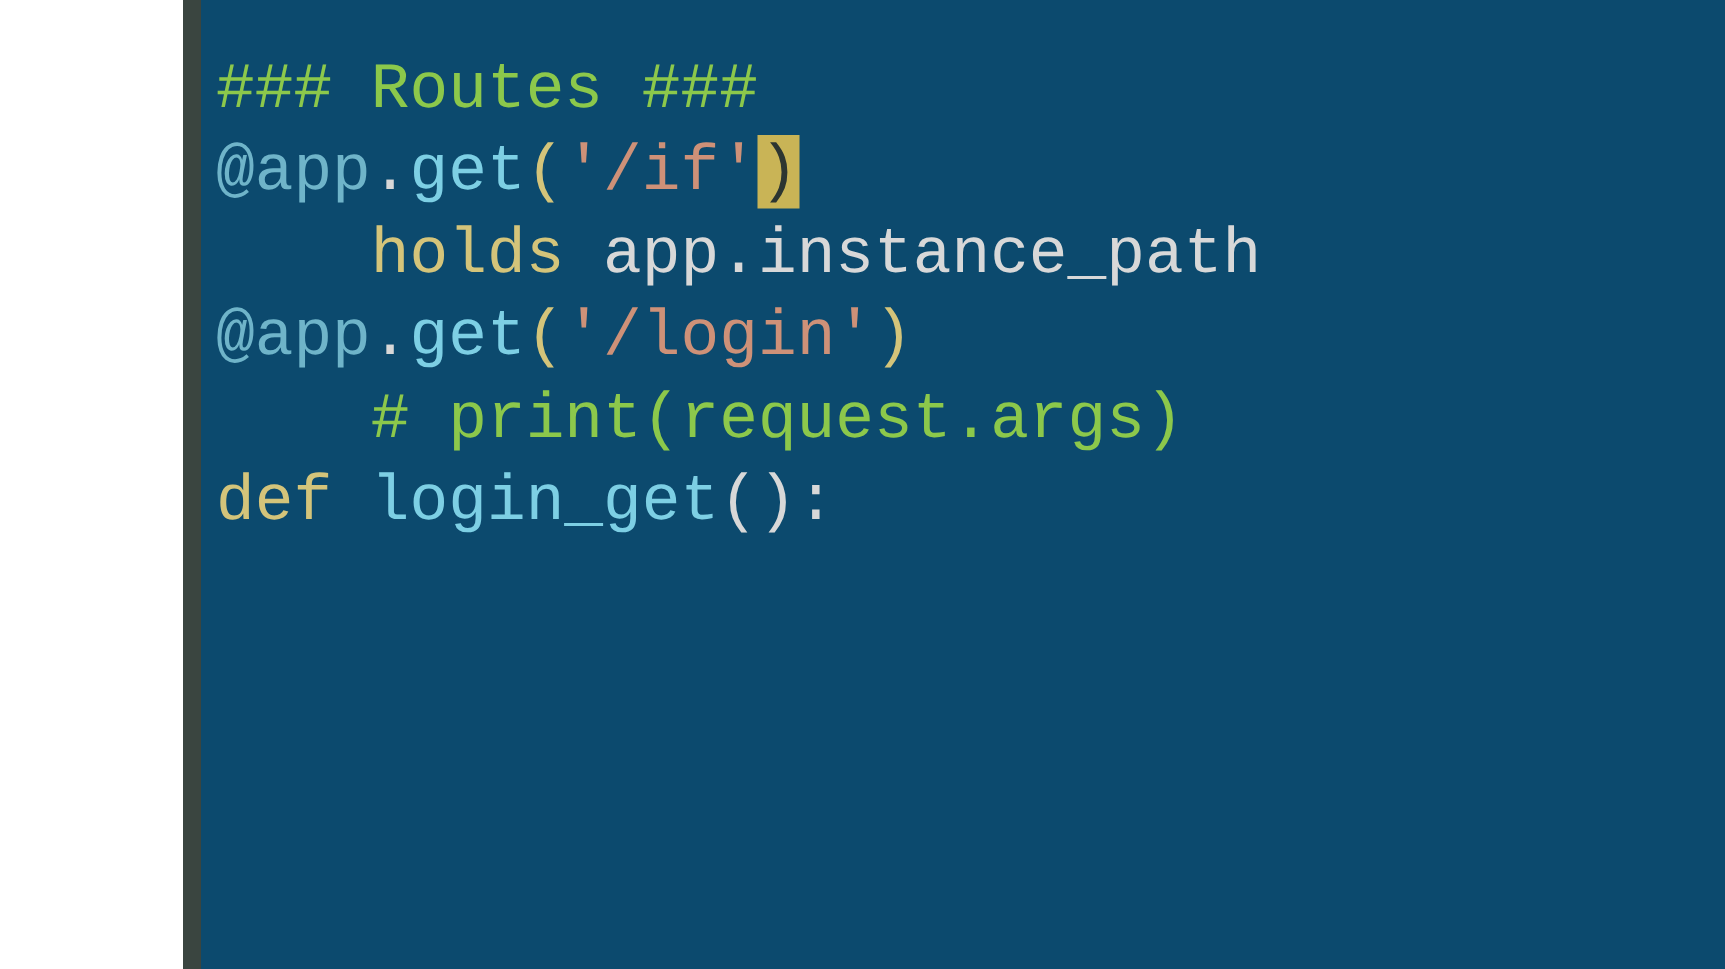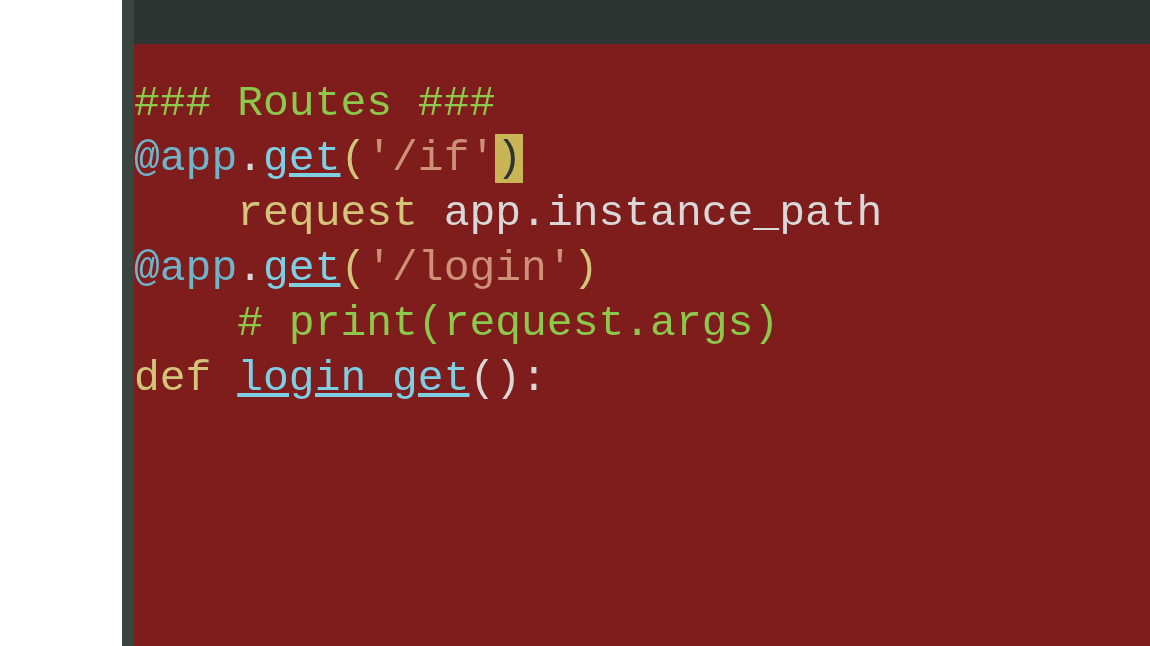--- a/index.html
+++ b/index.html
@@ -20,44 +20,42 @@
       background: #ffffff;
       flex-shrink: 0;
     }
     .divider {
       width: 12px;
       background: #3a4540;
       flex-shrink: 0;
     }
     .editor {
       flex: 1;
-      background: #7f1d1d;
-      padding-left: 0;
+      background: #0c4a6e;
+      padding-left: 10px;
       padding-top: 32px;
       overflow: hidden;
-      margin-top: 44px;
     }
     .code-line {
       font-size: 43px;
       line-height: 55px;
       white-space: pre;
       color: #d8d8d8;
     }
     .comment {
       color: #8cc84b;
     }
     .decorator {
       color: #6fb4c9;
     }
     .keyword-def {
       color: #d4c47a;
     }
     .func-name {
       color: #7dcfe4;
-      text-decoration: underline;
     }
     .paren {
       color: #d4c47a;
     }
     .string {
       color: #ce9178;
     }
     .text {
       color: #d8d8d8;
     }
@@ -69,19 +67,19 @@
   </style>
 </head>
 <body>
 
 <div class="gutter"></div>
 <div class="divider"></div>
 <div class="editor">
   <div class="code-line"><span class="comment">### Routes ###</span></div>
   <div class="code-line"><span></span></div>
   <div class="code-line"><span class="decorator">@app</span><span class="text">.</span><span class="func-name">get</span><span class="paren">(</span><span class="string">'/if'</span><span class="cursor-bracket">)</span></div>
-  <div class="code-line"><span class="keyword-def">    request </span><span class="text">app</span><span class="text">.</span><span class="text">instance_path</span></div>
+  <div class="code-line"><span class="keyword-def">    holds </span><span class="text">app</span><span class="text">.</span><span class="text">instance_path</span></div>
   <div class="code-line"><span></span></div>
   <div class="code-line"><span></span></div>
   <div class="code-line"><span class="decorator">@app</span><span class="text">.</span><span class="func-name">get</span><span class="paren">(</span><span class="string">'/login'</span><span class="paren">)</span></div>
   <div class="code-line"><span class="comment">    # print(request.args)</span></div>
   <div class="code-line"><span class="keyword-def">def </span><span class="func-name">login_get</span><span class="text">():</span></div>
 </div>
 
 </body></html>

